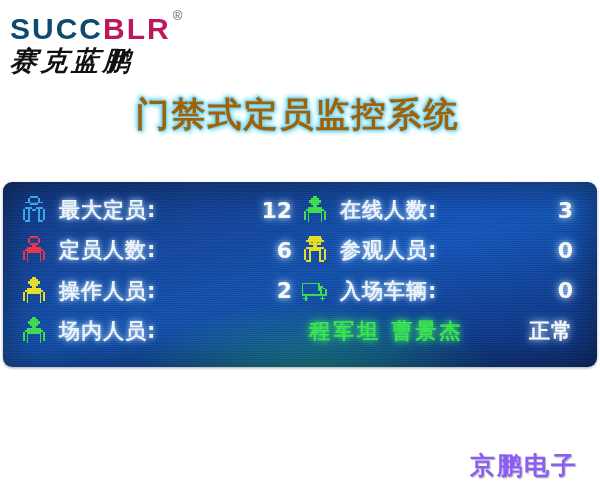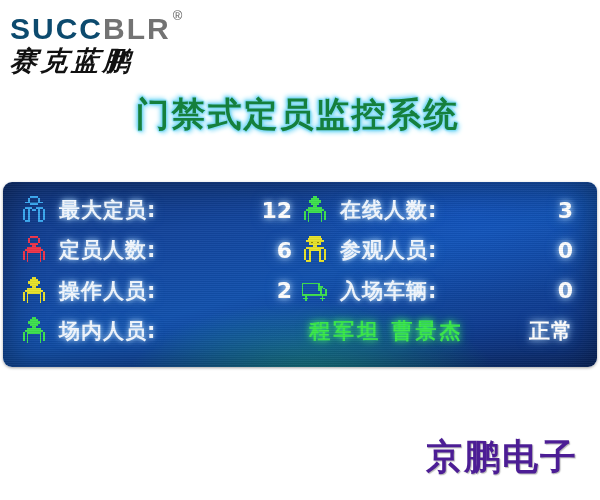--- a/index.html
+++ b/index.html
@@ -12,41 +12,41 @@
   }
 
   
   #brand{position:absolute;left:10px;top:8px;width:250px;height:70px;}
   #brand-latin{
     font-family:"Liberation Sans","DejaVu Sans",sans-serif;
     font-weight:bold;font-size:30px;letter-spacing:2px;
     line-height:32px;white-space:nowrap;
   }
   #brand-latin .succ{color:#0c4a6e;}
-  #brand-latin .blr{color:#737373;text-align:right;}
+  #brand-latin .blr{color:#be185d;text-align:right;}
   #brand-reg{
     font-size:13px;color:#5a5a5a;vertical-align:super;
     position:relative;top:-8px;left:2px;font-weight:normal;
   }
   #brand-cn{
     font-family:"DejaVu Serif","Liberation Serif",serif;
     font-weight:bold;font-size:27px;color:#111;
     letter-spacing:4px;line-height:30px;
     margin-top:1px;white-space:nowrap;
     font-style:italic;
     transform:skewX(-4deg);
     transform-origin:left center;
   }
 
   
   #headline{
     position:absolute;left:0;top:92px;width:595px;text-align:center;
     font-family:"DejaVu Sans","Liberation Sans",sans-serif;
     font-weight:bold;font-size:34px;letter-spacing:2px;
-    color:#15803d;
+    color:#a16207;
     text-shadow:
        0 0 1px #7fd9f5,
        1px 0 2px #7fd9f5,
       -1px 0 2px #7fd9f5,
        0 1px 2px #7fd9f5,
        0 -1px 2px #7fd9f5,
        2px 2px 4px #8fdef7,
       -2px -2px 4px #8fdef7,
        0 0 7px #a5e6fa;
     white-space:nowrap;
@@ -99,21 +99,21 @@
     font-family:"DejaVu Sans","Liberation Sans",sans-serif;
     font-weight:bold;font-size:21px;color:#ffffff;letter-spacing:1px;
     text-shadow:0 0 6px rgba(200,230,255,.95),0 0 13px rgba(130,195,255,.65);
     white-space:nowrap;padding-right:8px;
   }
 
   
   #footer-brand{
     position:absolute;right:22px;bottom:18px;
     font-family:"DejaVu Sans","Liberation Sans",sans-serif;
-    font-weight:bold;font-size:36px;color:#4c1d95;letter-spacing:2px;
+    font-weight:bold;font-size:25px;color:#8b5cf6;letter-spacing:2px;
     text-shadow:1px 1px 1px rgba(120,120,120,.55);
     white-space:nowrap;
   }
 </style>
 </head>
 <body>
 
 <div id="brand">
   <div id="brand-latin">
     <span class="succ">SUCC</span><span class="blr">BLR</span><span id="brand-reg">®</span>

